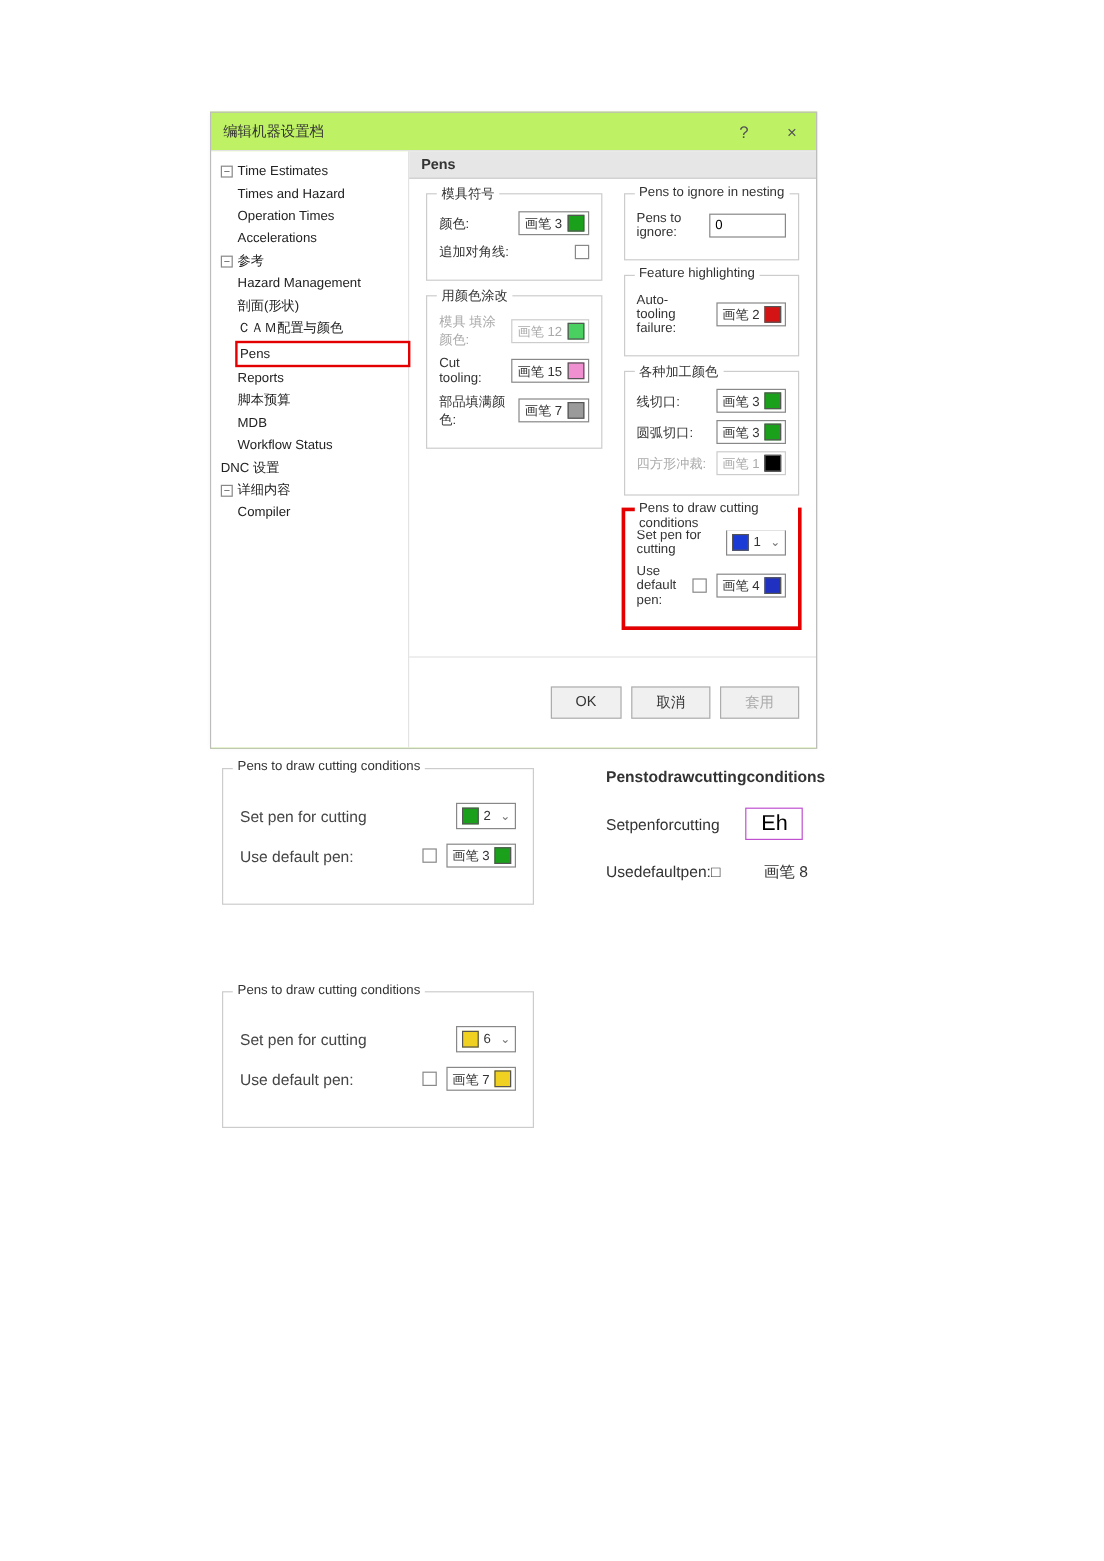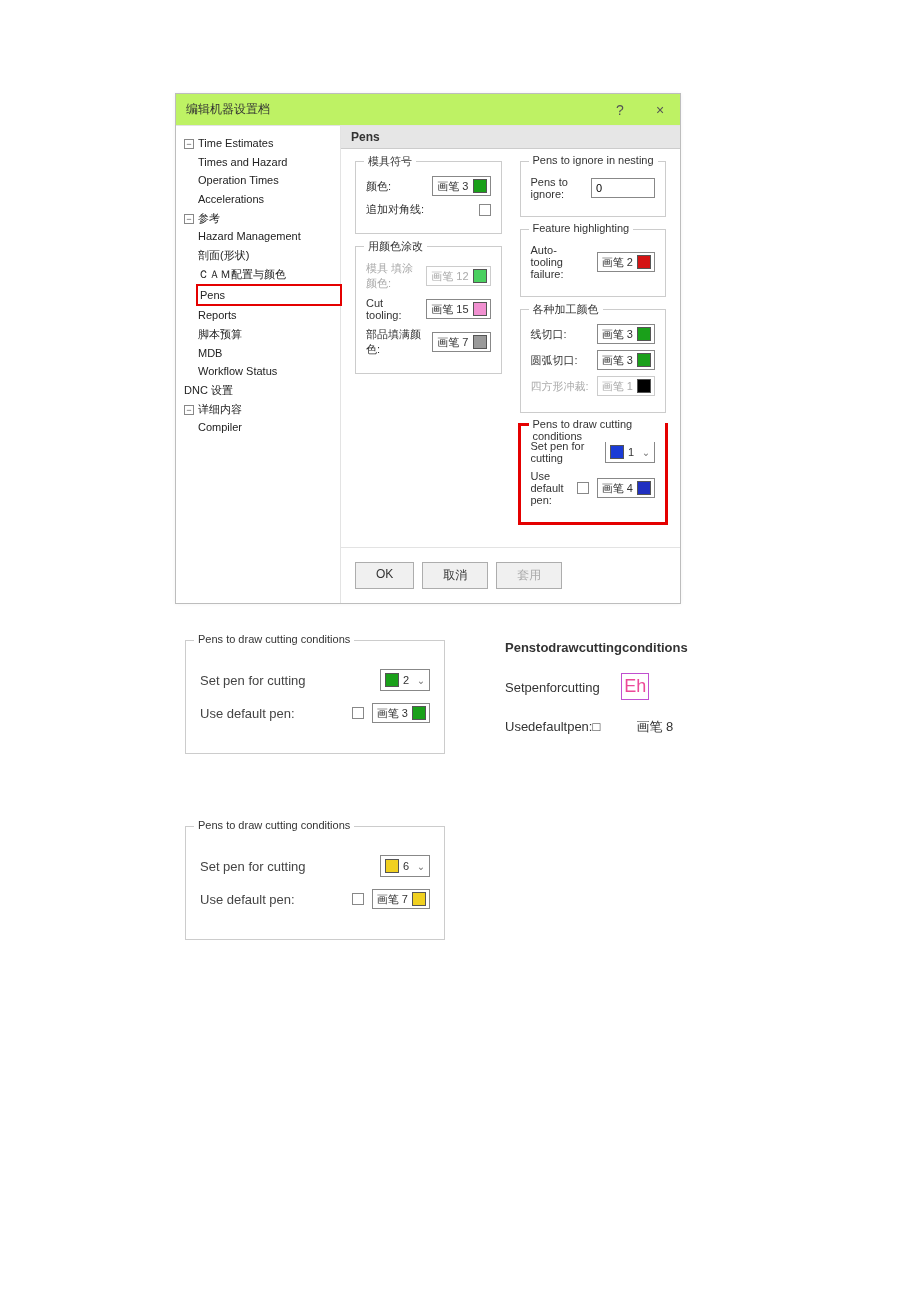--- a/index.html
+++ b/index.html
@@ -35,33 +35,33 @@
   
   .pencombo{display:inline-flex;align-items:center;height:20px;border:1px solid #888;background:#fff;padding:0 3px 0 4px;gap:4px;font-size:11px}
   .pencombo.disabled{border-color:#ccc}
   .pencombo .txt{white-space:nowrap}
   .swatch{width:14px;height:14px;border:1px solid #555;display:inline-block}
   .combo-with-arrow{display:inline-flex;align-items:center;height:22px;border:1px solid #888;background:#fff;padding:0 0 0 4px;gap:4px;font-size:11px}
   .combo-with-arrow .arrow{width:16px;height:20px;display:flex;align-items:center;justify-content:center;color:#777;font-size:10px}
   
   .group-highlight{outline:3px solid #e40000;outline-offset:-1px}
   
-  .btnbar{display:flex;justify-content:flex-start;gap:8px;padding:14px 14px;border-top:1px solid #e3e3e3}
+  .btnbar{display:flex;justify-content:flex-end;gap:8px;padding:24px 14px;border-top:1px solid #e3e3e3}
   .btn{border:1px solid #adadad;background:#f0f0f0;padding:4px 20px;font-size:12px}
   .btn.disabled{color:#aaa}
   
   .snippets{position:absolute;left:185px;top:640px;display:flex;gap:60px;flex-wrap:wrap;width:580px}
   .snip{width:260px}
   .snip .group{border:1px solid #ccc;padding:16px 14px 18px}
   .snip .row{margin:12px 0}
   .snip .label{font-size:13px;color:#444}
   .snip-plain{font-family:Arial,sans-serif;font-size:13px;color:#333}
   .snip-plain .hdr{font-weight:bold;margin-bottom:14px}
   .snip-plain .line{margin:18px 0}
-  .eh-box{display:inline-block;border:1px solid #c050d0;color:#ec4899;padding:2px 2px;font-size:18px;font-family:Arial}
+  .eh-box{display:inline-block;border:1px solid #c050d0;color:#000000;padding:2px 12px;font-size:18px;font-family:Arial}
   
   .step3{position:absolute;left:130px;top:978px;font-size:14px}
 </style>
 </head>
 <body>
 
 <div class="page">
 
   <div class="dialog">
     <div class="titlebar">

